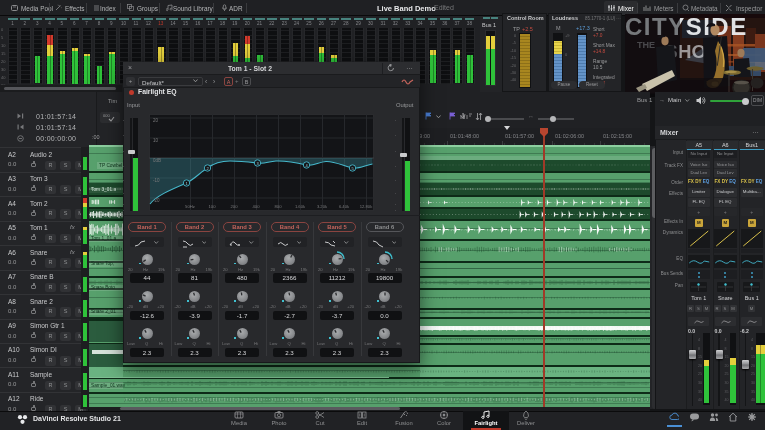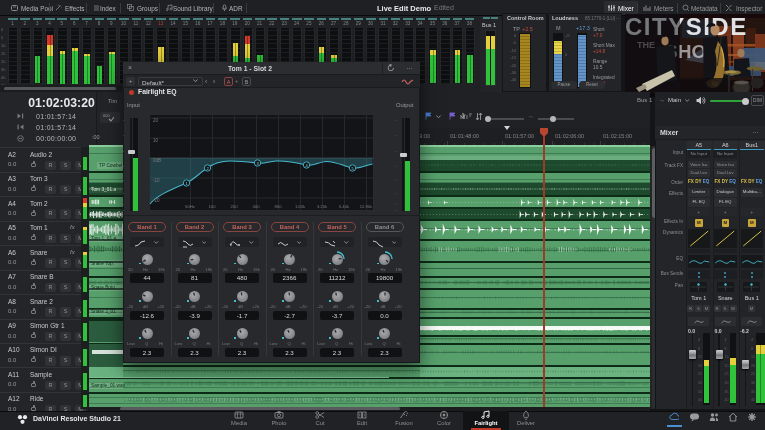--- a/index.html
+++ b/index.html
@@ -35,21 +35,21 @@
       <rect x="2.3" y="0.8" width="2.4" height="4" rx="1.2" fill="none" stroke="#8a8b8d" stroke-width="0.8"></rect>
       <path d="M1.5 3.5 a2 2 0 0 0 4 0 M3.5 5.8 V7" stroke="#8a8b8d" stroke-width="0.8" fill="none"></path>
     </svg>
 <div class="txt" style="left:229px;top:4.5px;font-size:6.4px;color:#b3b4b6;">ADR</div>
 <div style="position:absolute;left:49px;top:3px;width:1px;height:10px;background:#3a3b3e;"></div>
 <div style="position:absolute;left:86px;top:3px;width:1px;height:10px;background:#3a3b3e;"></div>
 <div style="position:absolute;left:120px;top:3px;width:1px;height:10px;background:#3a3b3e;"></div>
 <div style="position:absolute;left:159px;top:3px;width:1px;height:10px;background:#3a3b3e;"></div>
 <div style="position:absolute;left:213px;top:3px;width:1px;height:10px;background:#3a3b3e;"></div>
 <div style="position:absolute;left:246px;top:3px;width:1px;height:10px;background:#3a3b3e;"></div>
-<div class="txt" style="left:377px;top:4px;font-size:7.5px;font-weight:bold;color:#e9eaec;">Live Edit Demo</div>
+<div class="txt" style="left:377px;top:4px;font-size:7.5px;font-weight:bold;color:#e9eaec;">Live Band Demo</div>
 <div class="txt" style="left:434px;top:4px;font-size:7px;color:#77787a;">Edited</div>
 <div style="position:absolute;left:604px;top:1px;width:34px;height:14px;background:#2b2c2f;border-radius:2px;"></div>
 <svg class="ab" style="left:608px;top:4px;" width="8" height="8" viewBox="0 0 8 8">
       <path d="M1 1 v6 M3.5 1 v6 M6 1 v6" stroke="#c9cacc" stroke-width="0.9"></path>
       <rect x="0.2" y="2.2" width="1.6" height="1.6" fill="#c9cacc"></rect>
       <rect x="2.7" y="4" width="1.6" height="1.6" fill="#c9cacc"></rect>
       <rect x="5.2" y="2.8" width="1.6" height="1.6" fill="#c9cacc"></rect>
     </svg>
 <div class="txt" style="left:618px;top:4.5px;font-size:6.4px;color:#ffffff;">Mixer</div>
 <svg class="ab" style="left:643px;top:4px;" width="8" height="8" viewBox="0 0 8 8">
@@ -340,21 +340,20 @@
 <ellipse cx="116.5" cy="73.5" rx="9.5" ry="8" fill="#1f1d1b"></ellipse>
 <ellipse cx="116.5" cy="73.5" rx="8" ry="6.6" fill="#322f2b"></ellipse>
 <ellipse cx="116.5" cy="68.5" rx="7.5" ry="1.8" fill="#57524a"></ellipse>
 <ellipse cx="132" cy="69" rx="6.5" ry="5.5" fill="#242120"></ellipse>
 <rect x="0" y="79.5" width="140" height="3.5" fill="#0a090b"></rect>
 <rect x="55" y="64" width="48" height="16" fill="#100d0f" opacity="0.8"></rect>
 </svg></div>
 <div style="position:absolute;left:0px;top:92px;width:96px;height:317px;background:#242528;"></div>
 <div style="position:absolute;left:0px;top:85px;width:122px;height:7px;background:#1b1c1e;"></div>
 <div style="position:absolute;left:4px;top:87px;width:112px;height:3px;background:#55565a;border-radius:2px;"></div>
-<div class="txt" style="left:10px;top:96px;width:103px;text-align:center;font-size:12.2px;font-weight:bold;color:#e8e9eb;">01:02:03:20</div>
 <div class="txt" style="left:17px;top:113px;">
       <svg width="7" height="6" viewBox="0 0 7 6">
         <path d="M0.5 0.5 L4 3 L0.5 5.5 Z" fill="#77787a"></path>
         <rect x="5" y="0.5" width="1.2" height="5" fill="#77787a"></rect>
       </svg>
     </div>
 <div class="txt" style="left:36px;top:113px;font-size:7px;color:#b5b6b8;letter-spacing:0.3px;">01:01:57:14</div>
 <div class="txt" style="left:17px;top:124px;">
       <svg width="7" height="6" viewBox="0 0 7 6">
         <rect x="0.5" y="0.5" width="1.2" height="5" fill="#77787a"></rect>

